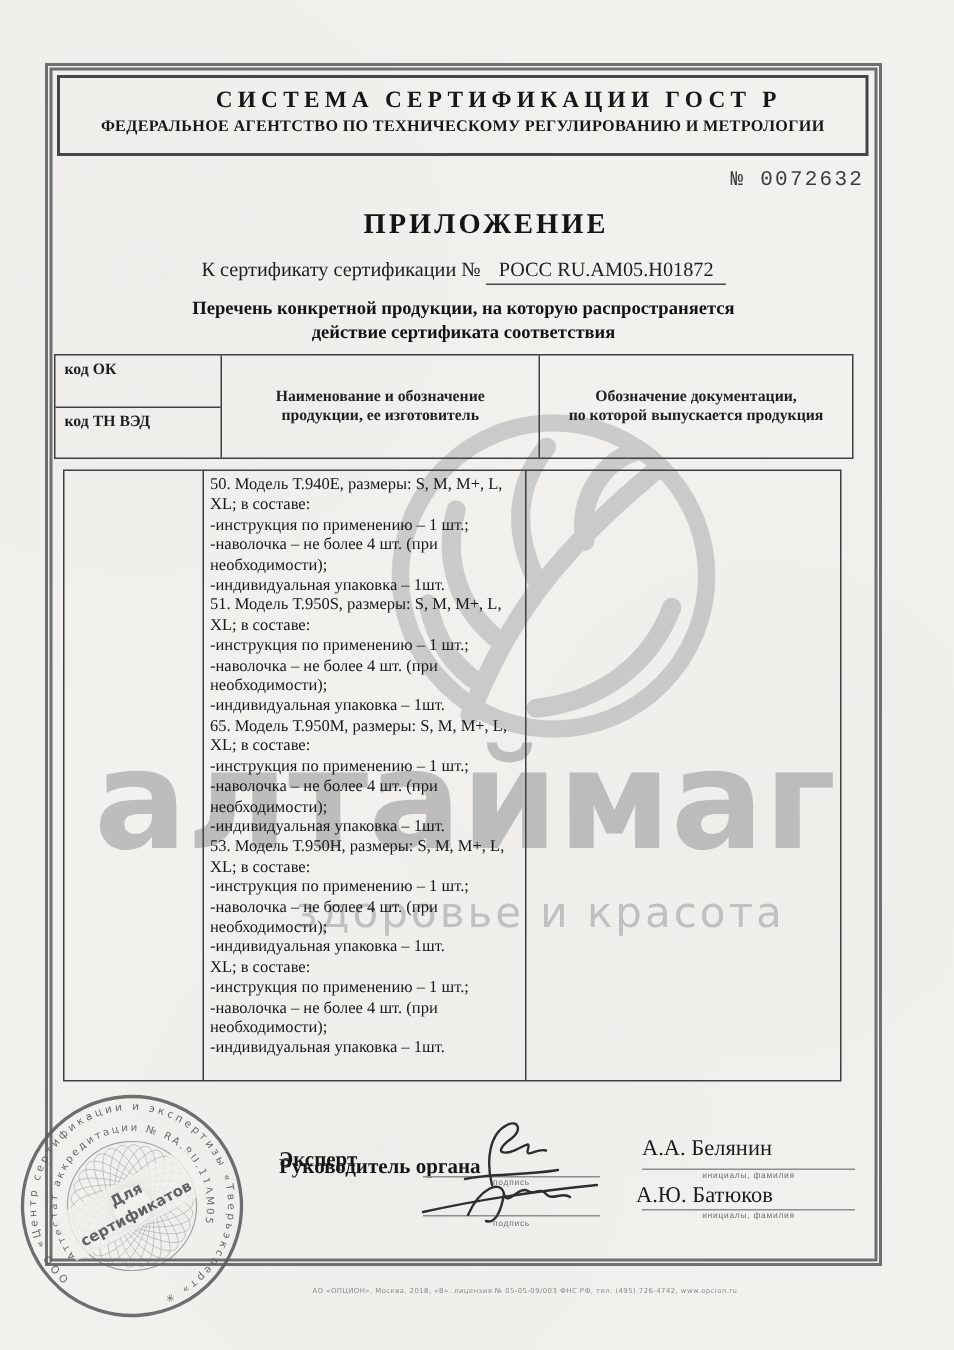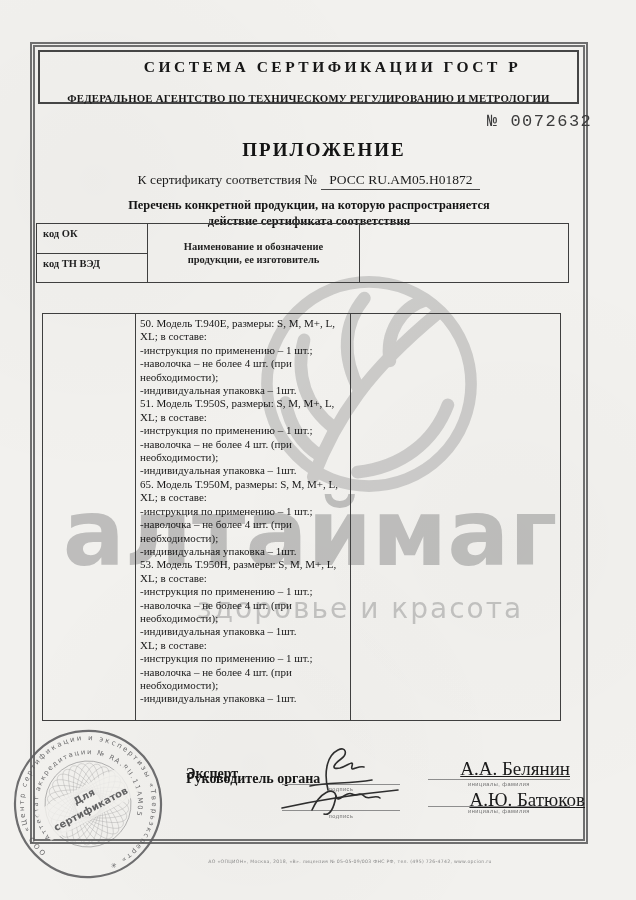--- a/index.html
+++ b/index.html
@@ -30,35 +30,35 @@
 
   
   .frame { position:absolute; z-index:2; left:30px; top:42px; width:558px; height:802px;
            border:5px double #6f6f6f; }
   .content { position:absolute; z-index:3; left:0; top:0; width:636px; height:900px; }
   .gost-box {
     position:absolute; left:38px; top:50px; width:541px; height:54px;
     border:2px solid #454545; text-align:center;
   }
   .gost-t1 { margin-top:6px; font-weight:bold; font-size:15.5px; letter-spacing:3.5px; color:#171717;padding-left:48px; }
-  .gost-t2 { margin-top:16px; font-weight:bold; font-size:10.8px; letter-spacing:.2px; color:#171717; }
+  .gost-t2 { margin-top:2px; font-weight:bold; font-size:10.8px; letter-spacing:.2px; color:#171717; }
   .serial {
     position:absolute; left:446px; top:112px;
-    font-family:"Liberation Mono", monospace; font-size:17px; letter-spacing:1.5px; color:#3c3c3c;padding-left:41px;
+    font-family:"Liberation Mono", monospace; font-size:14px; letter-spacing:1.5px; color:#3c3c3c;padding-left:41px;
   }
   .app-title { position:absolute; left:30px; top:139px; width:558px; text-align:center;
     font-weight:bold; font-size:19px; letter-spacing:2px; color:#141414;padding-left:30px; }
   .cert-line { position:absolute; left:30px; top:172px; width:558px; text-align:center; font-size:13.5px; }
   .cert-num { display:inline-block; border-bottom:1px solid #4a4a4a; padding:0 8px 1px 8px; margin-left:4px; }
   .desc { position:absolute; left:30px; top:198px; width:558px; text-align:center;
     font-weight:bold; font-size:12.4px; line-height:15.5px; color:#141414; }
 
   
   .head-table {
-    position:absolute; left:36px; top:223px; width:533px; height:60px;
+    position:absolute; left:36px; top:236px; width:533px; height:70px;
     border:1.5px solid #3f3f3f; display:grid; grid-template-columns:110px 213px 1fr;
     font-weight:bold; font-size:10.5px; color:#1f1f1f;
   }
   .ht-codes { display:flex; flex-direction:column; }
   .ht-code-cell { flex:1; padding:4px 0 0 6px; }
   .ht-code-cell.first { border-bottom:1px solid #3f3f3f; }
   .ht-mid { border-left:1.5px solid #3f3f3f; border-right:1.5px solid #3f3f3f;
     display:flex; align-items:center; justify-content:center; text-align:center;
     white-space:pre-line; line-height:13px; }
   .ht-right { display:flex; align-items:center; justify-content:center; text-align:center;
@@ -71,21 +71,21 @@
   }
   .dt-mid { border-left:1.2px solid #3f3f3f; border-right:1.2px solid #3f3f3f;
     padding:3px 0 0 4px; overflow:hidden; }
   .tline { font-size:11px; line-height:13.4px; white-space:nowrap; color:#181818; }
 
   
   .role { position:absolute; font-weight:bold; font-size:14px; color:#161616;padding-left:28px; }
   .sig-line { position:absolute; border-top:1.2px solid #8e8e8e; }
   .caption { position:absolute; font-size:5.6px; color:#6f6f6f; letter-spacing:.5px;
     font-family:"Liberation Sans", sans-serif; text-align:center; }
-  .sig-name { position:absolute; font-size:19px; color:#1b1b1b; text-align:right;text-decoration:underline; }
+  .sig-name { position:absolute; font-size:15px; color:#1b1b1b; text-align:left; }
   .sig-svg { position:absolute; }
 
   
   .stamp { position:absolute; z-index:4; left:8px; top:724px; width:160px; height:160px;
     opacity:.88; transform:rotate(-4deg); }
 
   
   .imprint { position:absolute; left:150px; top:859px; width:400px; text-align:center;
     font-family:"DejaVu Sans", sans-serif; font-size:4.6px; color:#8a8a8a; letter-spacing:.3px; }
 </style>
@@ -115,35 +115,37 @@
     <div class="gost-box">
       <div class="gost-t1">СИСТЕМА СЕРТИФИКАЦИИ ГОСТ Р</div>
       <div class="gost-t2">ФЕДЕРАЛЬНОЕ АГЕНТСТВО ПО ТЕХНИЧЕСКОМУ РЕГУЛИРОВАНИЮ И МЕТРОЛОГИИ</div>
     </div>
 
     <div class="serial">№ 0072632</div>
 
     <div class="app-title">ПРИЛОЖЕНИЕ</div>
 
     <div class="cert-line">
-      <span>К сертификату соответствия №</span><span class="cert-num">РОСС RU.AM05.H01872</span>
+      <span>К сертификату сертификации №</span><span class="cert-num">РОСС RU.AM05.H01872</span>
     </div>
 
     <div class="desc">
       <div>Перечень конкретной продукции,  на которую распространяется</div>
       <div>действие сертификата соответствия</div>
     </div>
 
     <div class="head-table">
       <div class="ht-codes">
         <div class="ht-code-cell first">код ОК</div>
         <div class="ht-code-cell">код ТН ВЭД</div>
       </div>
       <div class="ht-mid">Наименование и обозначение
 продукции, ее изготовитель</div>
+      <div class="ht-right">Обозначение документации,
+по которой выпускается продукция</div>
     </div>
 
     <div class="data-table">
       <div></div>
       <div class="dt-mid">
           <div class="tline">50. Модель Т.940Е, размеры:  S, M, M+, L,</div>
           <div class="tline">XL; в составе:</div>
           <div class="tline">-инструкция по применению – 1 шт.;</div>
           <div class="tline">-наволочка  – не более 4 шт. (при</div>
           <div class="tline">необходимости);</div>
@@ -178,21 +180,21 @@
     <div class="role" style="left:158px; top:771px;">Руководитель органа</div>
     <div class="sig-line" style="left:282px; top:784px; width:118px;"></div>
     <div class="caption" style="left:282px; top:786px; width:118px;">подпись</div>
     <div class="sig-name" style="left:428px; top:758px; width:142px;">А.А. Белянин</div>
     <div class="sig-line" style="left:428px; top:779px; width:142px;"></div>
     <div class="caption" style="left:428px; top:781px; width:142px;">инициалы, фамилия</div>
 
     <div class="role" style="left:158px; top:766px;">Эксперт</div>
     <div class="sig-line" style="left:282px; top:810px; width:118px;"></div>
     <div class="caption" style="left:282px; top:813px; width:118px;">подпись</div>
-    <div class="sig-name" style="left:443px; top:789px; width:142px;">А.Ю. Батюков</div>
+    <div class="sig-name" style="left:424px; top:789px; width:142px;">А.Ю. Батюков</div>
     <div class="sig-line" style="left:428px; top:806px; width:142px;"></div>
     <div class="caption" style="left:428px; top:808px; width:142px;">инициалы, фамилия</div>
 
     <svg class="sig-svg" style="left:298px; top:746px;" width="84" height="46" viewBox="0 0 84 46">
       <g fill="none" stroke="#2e2e2e" stroke-width="1.6" stroke-linecap="round">
         <path d="M30,44 C26,28 28,10 40,4 C48,0 50,8 43,13 C36,18 32,24 42,22 C50,20 56,13 54,20 C52,27 60,19 66,21"></path>
         <path d="M12,40 C30,36 50,38 74,34"></path>
       </g>
     </svg>
     <svg class="sig-svg" style="left:278px; top:778px;" width="126" height="42" viewBox="0 0 126 42">

